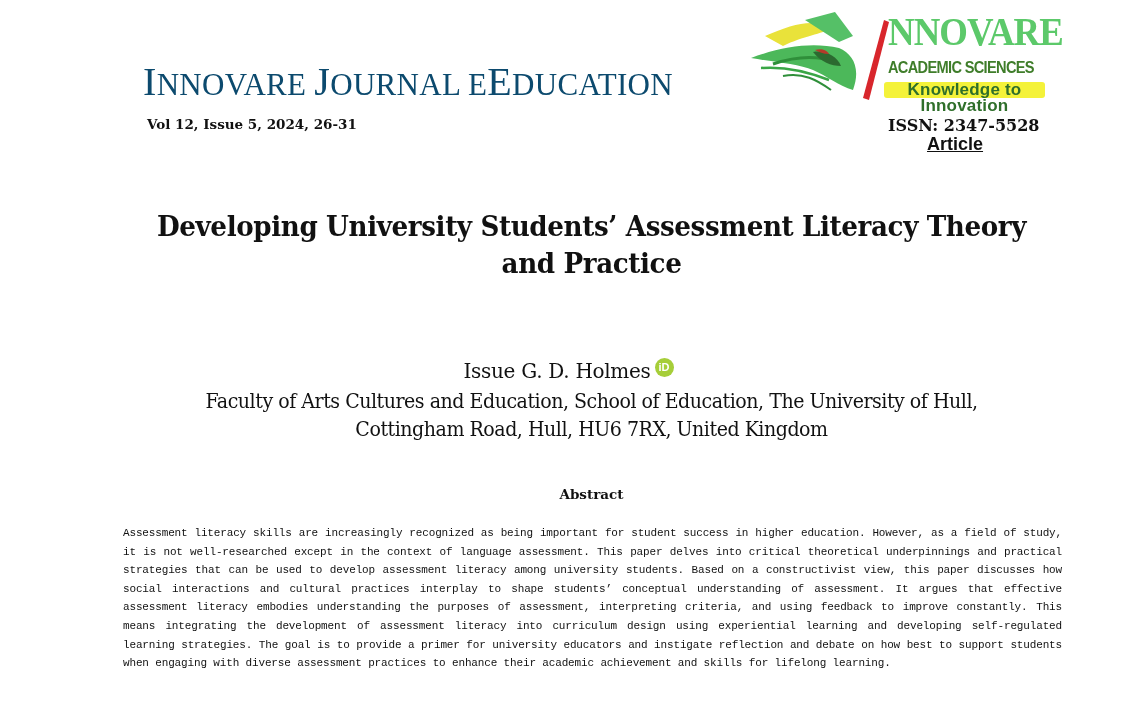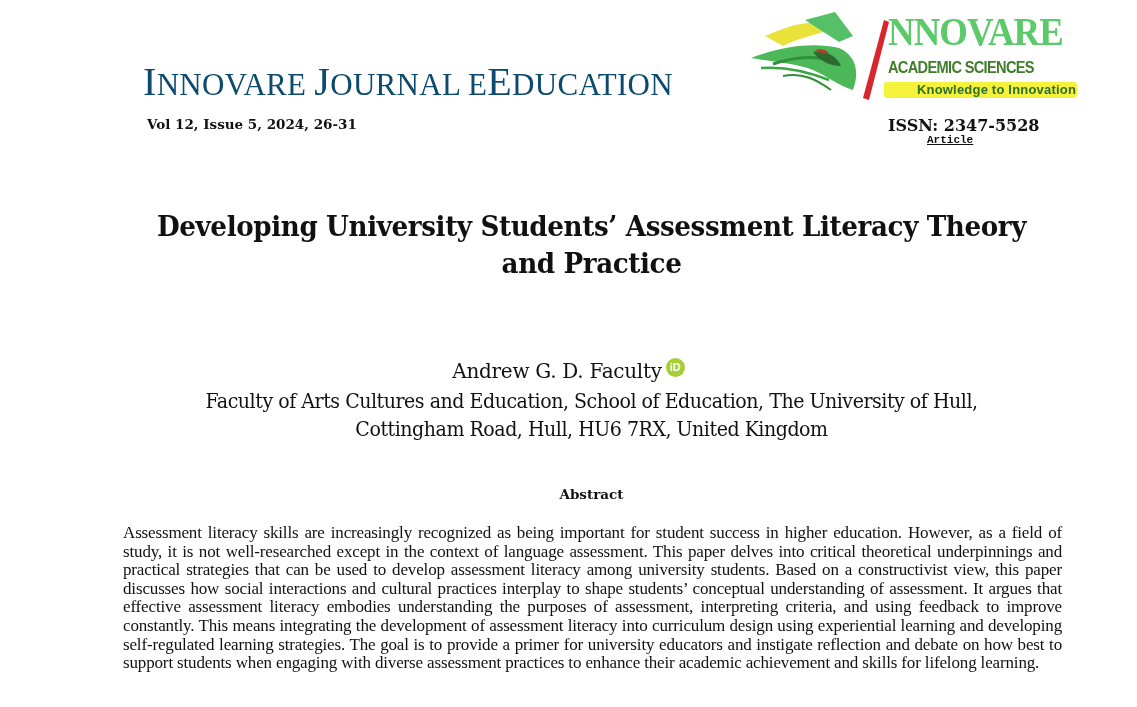--- a/index.html
+++ b/index.html
@@ -6,40 +6,40 @@
   body { width: 1137px; height: 707px; position: relative; overflow: hidden; font-family: "DejaVu Serif", serif; color: #111; }
   .abs { position: absolute; }
 
   
   .journal-title { left: 143px; top: 58px; font-family: "Liberation Serif", serif; color: #0c4a6e; font-size: 40px; letter-spacing: 0.3px; white-space: nowrap; line-height: 48px; }
   .journal-title .big { font-size: 40px; }
   .journal-title .sc { font-size: 31px; }
 
   .vol { left: 147px; top: 116px; font-family: "DejaVu Serif", serif; font-weight: bold; font-size: 13.5px; }
   .issn { left: 888px; top: 116px; font-family: "DejaVu Serif", serif; font-weight: bold; font-size: 16px; }
-  .article { left: 927px; top: 134px; font-family: Liberation Mono, monospace; font-weight: bold; font-size: 11px; text-decoration: underline; }
+  .article { left: 927px; top: 134px; font-family: Liberation Sans, sans-serif; font-weight: bold; font-size: 18px; text-decoration: underline; }
 
   
   .logo { left: 743px; top: 6px; width: 305px; height: 96px; }
   .logo-name { left: 888px; top: 12px; font-family: "Liberation Serif", serif; font-weight: bold; color: #5cc96a; font-size: 40px; line-height: 40px; letter-spacing: -1px; transform: scaleX(0.92); transform-origin: left top; }
   .logo-sub { left: 888px; top: 58px; font-family: "Liberation Sans", sans-serif; font-weight: bold; color: #3f7d2a; font-size: 17px; line-height: 20px; letter-spacing: -0.8px; transform: scaleX(0.86); transform-origin: left top; white-space: nowrap; }
-  .logo-tag { left: 884px; top: 82px; width: 161px; height: 16px; background: #f4f23a; border-radius: 3px; font-family: "Liberation Sans", sans-serif; font-weight: bold; color: #2f6f2a; font-size: 13px; line-height: 16px; text-align: center; letter-spacing: 0.2px; padding-left: 32px; }
+  .logo-tag { left: 884px; top: 82px; width: 161px; height: 16px; background: #f4f23a; border-radius: 3px; font-family: "Liberation Sans", sans-serif; font-weight: bold; color: #2f6f2a; font-size: 17px; line-height: 16px; text-align: center; letter-spacing: 0.2px; }
 
   
   .paper-title { left: 100px; top: 208px; width: 983px; text-align: center; font-family: "DejaVu Serif", serif; font-weight: bold; font-size: 27px; line-height: 37px; letter-spacing: -0.4px; transform: scaleX(0.97); }
 
   
   .author-line { left: 0; top: 357px; width: 1137px; text-align: center; font-size: 20px; line-height: 28px; }
   .author-name { font-family: "DejaVu Serif", serif; letter-spacing: -0.3px; }
   .orcid { display: inline-block; width: 19px; height: 19px; border-radius: 50%; background: #a6ce39; color: #fff; font-family: "Liberation Sans", sans-serif; font-size: 11px; font-weight: bold; line-height: 19px; text-align: center; vertical-align: 7px; margin-left: 4px; }
   .affil { left: 100px; top: 387px; width: 983px; text-align: center; font-family: "DejaVu Serif", serif; font-size: 20px; line-height: 28px; letter-spacing: -0.5px; transform: scaleX(0.95); }
 
   
   .abstract-heading { left: 0; top: 486px; width: 1183px; text-align: center; font-family: "DejaVu Serif", serif; font-weight: bold; font-size: 13.5px; }
-  .abstract-body { left: 123px; top: 524px; width: 939px; font-family: Liberation Serif, serif; font-size: 17px; line-height: 18.6px; text-align: justify; letter-spacing: -0.15px; }
+  .abstract-body { left: 123px; top: 524px; width: 939px; font-family: Liberation Mono, monospace; font-size: 11px; line-height: 18.6px; text-align: justify; letter-spacing: -0.15px; }
 </style>
 </head>
 <body>
 
 <div class="abs journal-title">
   <span class="big">I</span><span class="sc">NNOVARE </span><span class="big">J</span><span class="sc">OURNAL </span><span class="sc">E</span><span class="big">E</span><span class="sc">DUCATION</span>
 </div>
 
 <div class="abs vol">Vol 12, Issue 5, 2024, 26-31</div>
 <div class="abs issn">ISSN: 2347-5528</div>
@@ -61,21 +61,21 @@
   <div class="abs logo-sub" style="left:145px;top:52px;">ACADEMIC SCIENCES</div>
   <div class="abs logo-tag" style="left:141px;top:76px;">Knowledge to Innovation</div>
 </div>
 
 <div class="abs paper-title">
   <div>Developing University Students’ Assessment Literacy Theory</div>
   <div>and Practice</div>
 </div>
 
 <div class="abs author-line">
-  <span class="author-name">Andrew G. D. Faculty</span><span class="orcid">iD</span>
+  <span class="author-name">Issue G. D. Holmes</span><span class="orcid">iD</span>
 </div>
 
 <div class="abs affil">
   <div>Faculty of Arts Cultures and Education, School of Education, The University of Hull,</div>
   <div>Cottingham Road, Hull, HU6 7RX, United Kingdom</div>
 </div>
 
 <div class="abs abstract-heading">Abstract</div>
 <div class="abs abstract-body">Assessment literacy skills are increasingly recognized as being important for student success in higher education. However, as a field of study, it is not well-researched except in the context of language assessment. This paper delves into critical theoretical underpinnings and practical strategies that can be used to develop assessment literacy among university students. Based on a constructivist view, this paper discusses how social interactions and cultural practices interplay to shape students’ conceptual understanding of assessment. It argues that effective assessment literacy embodies understanding the purposes of assessment, interpreting criteria, and using feedback to improve constantly. This means integrating the development of assessment literacy into curriculum design using experiential learning and developing self-regulated learning strategies. The goal is to provide a primer for university educators and instigate reflection and debate on how best to support students when engaging with diverse assessment practices to enhance their academic achievement and skills for lifelong learning.</div>
 

